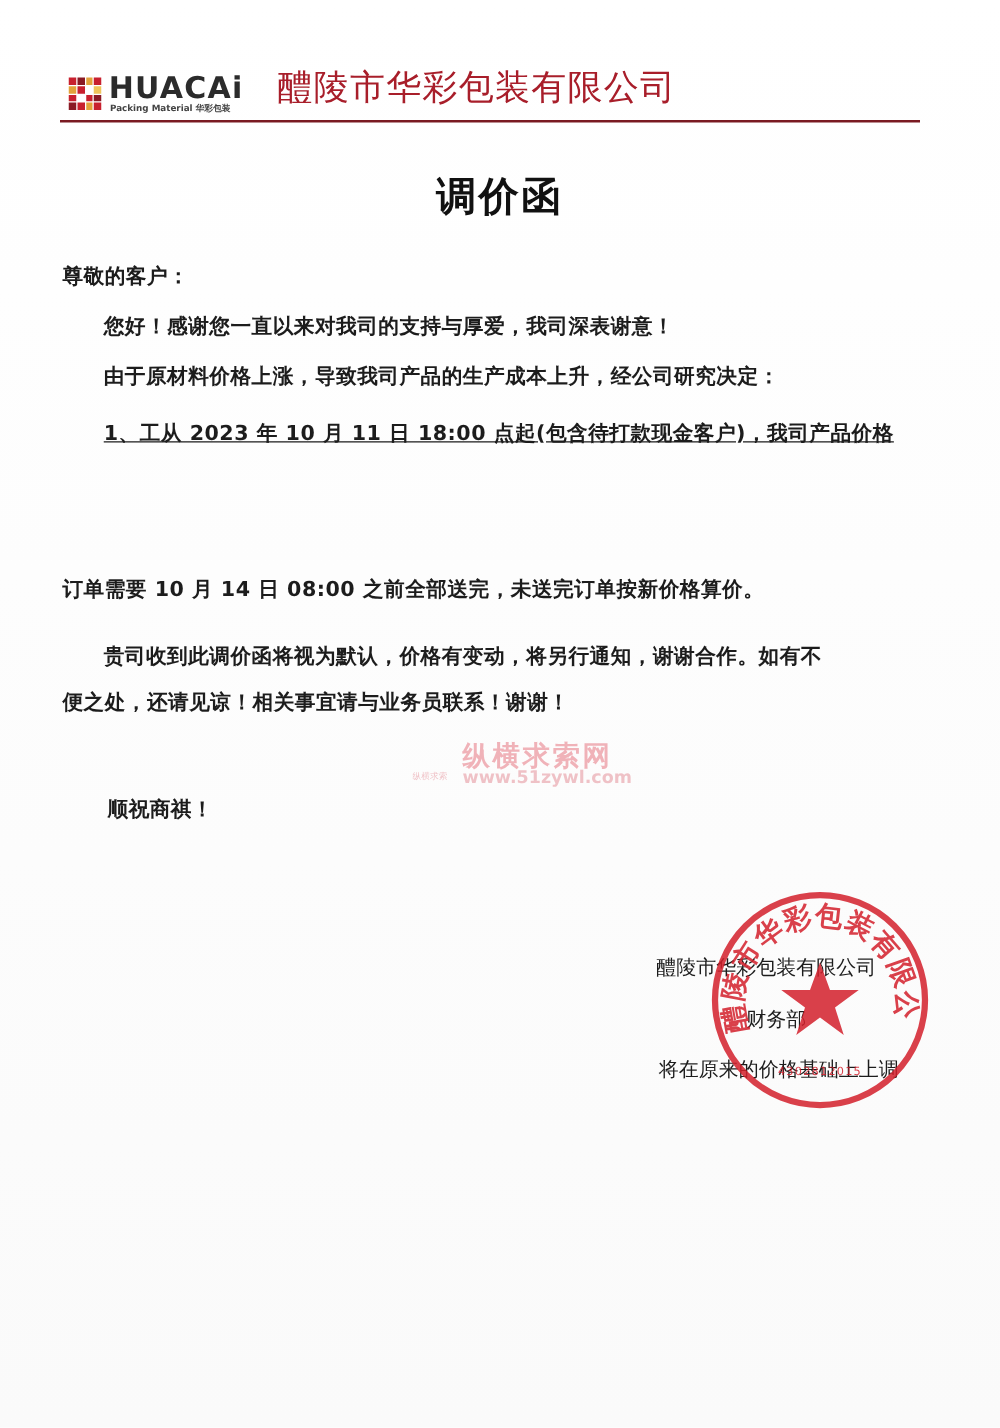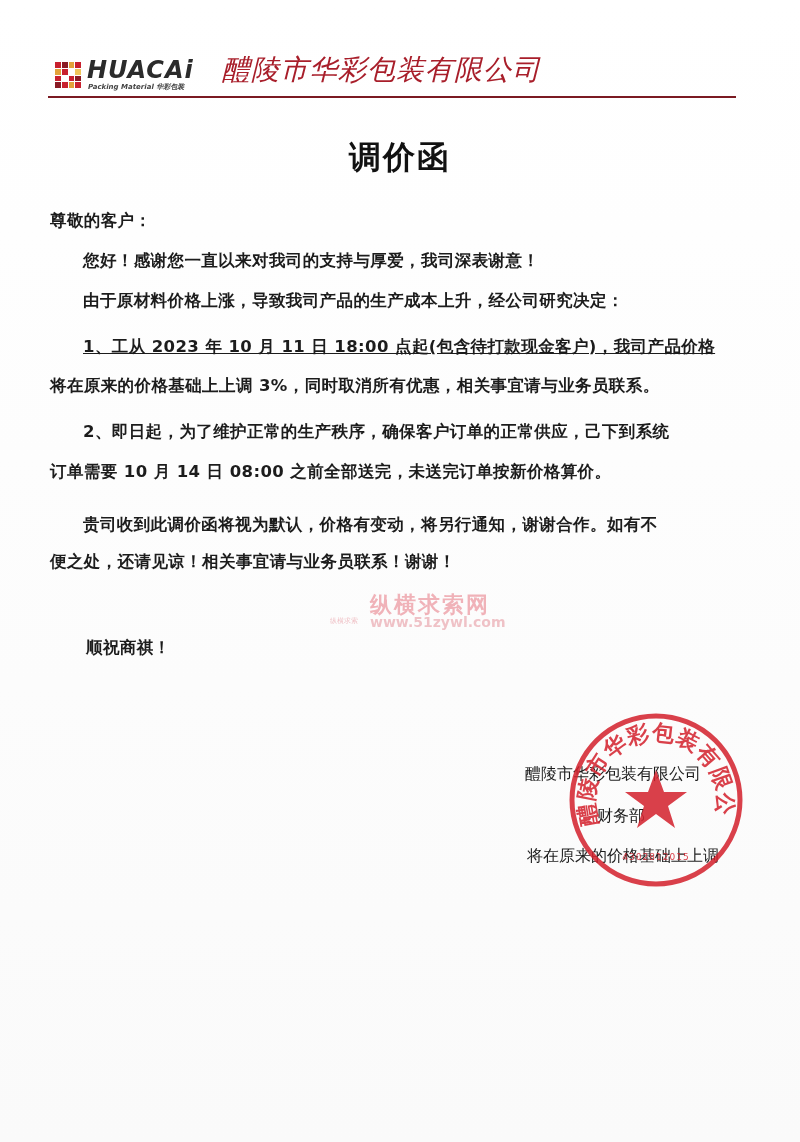--- a/index.html
+++ b/index.html
@@ -18,21 +18,21 @@
     .page {
       position: absolute;
       left: 0; top: 0;
       width: 800px; height: 1142px;
       background: linear-gradient(180deg, #ffffff 0%, #fcfcfc 60%, #fafafa 100%);
     }
     
     .header {
       position: absolute;
       left: 48px; top: 48px;
-      width: 690px; height: 52px; font-style: italic;
+      width: 690px; height: 52px;
     }
     .logo {
       position: absolute;
       left: 7px; top: 8px;
       width: 150px; height: 36px;
     }
     .logo-mark {
       position: absolute;
       left: 0; top: 6px;
       width: 26px; height: 26px;
@@ -186,23 +186,21 @@
 
   <div class="doc-title">调价函</div>
 
   <div class="line" style="left:50px; top:210px;">尊敬的客户：</div>
 
   <div class="line" style="left:83px; top:250px;">您好！感谢您一直以来对我司的支持与厚爱，我司深表谢意！</div>
 
   <div class="line" style="left:83px; top:290px;">由于原材料价格上涨，导致我司产品的生产成本上升，经公司研究决定：</div>
 
   <div class="line" style="left:83px; top:336px;text-decoration:underline;">1、工从 2023  年  10 月 11 日  18:00  点起(包含待打款现金客户)，我司产品价格</div>
-  <div class="line" style="left:50px; top:375px;">将在原来的价格基础上上调  3%，同时取消所有优惠，相关事宜请与业务员联系。</div>
-
-  <div class="line" style="left:83px; top:421px;">2、即日起，为了维护正常的生产秩序，确保客户订单的正常供应，己下到系统</div>
+
   <div class="line" style="left:50px; top:461px;">订单需要 10  月 14 日  08:00 之前全部送完，未送完订单按新价格算价。</div>
 
   <div class="line" style="left:83px; top:514px;">贵司收到此调价函将视为默认，价格有变动，将另行通知，谢谢合作。如有不</div>
   <div class="line" style="left:50px; top:551px;">便之处，还请见谅！相关事宜请与业务员联系！谢谢！</div>
 
   <div class="watermark">
     <div class="wm-cn">纵横求索网</div>
     <div class="wm-logo">纵横求索</div>
     <div class="wm-url">www.51zywl.com</div>
   </div>

